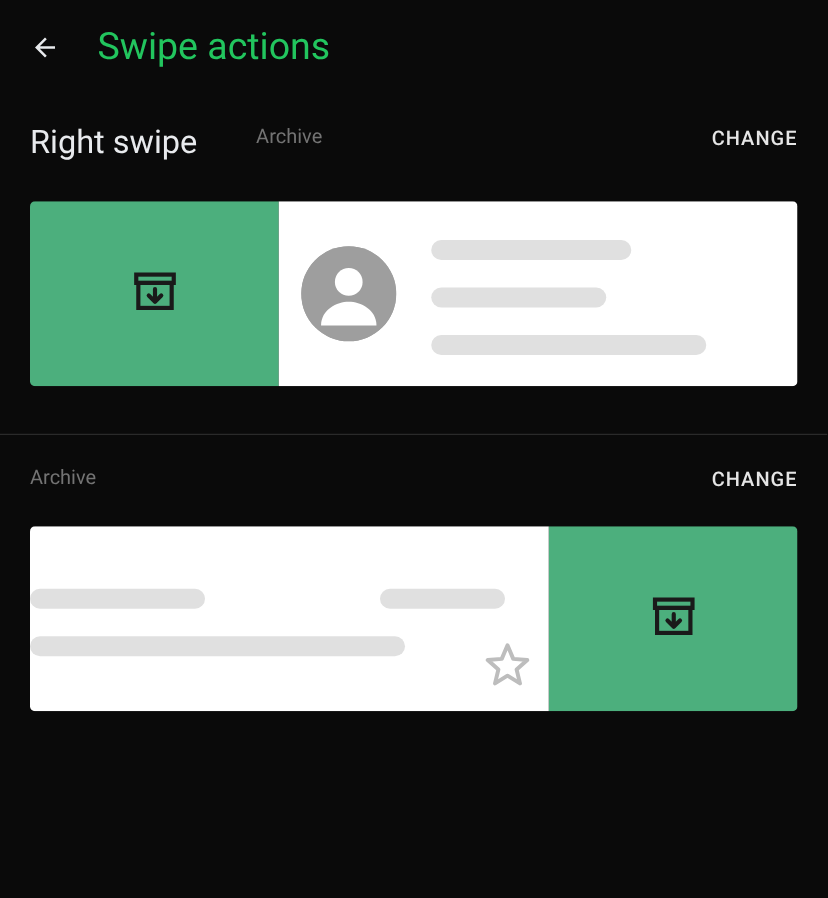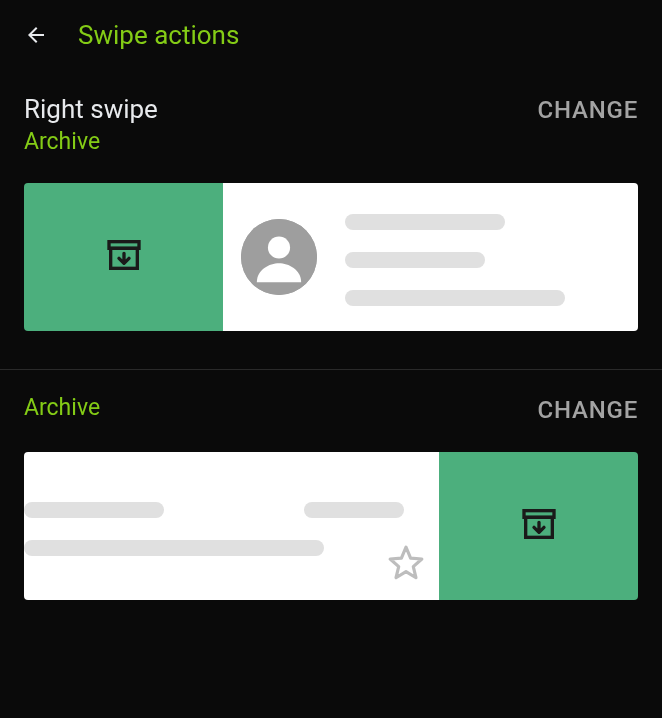--- a/index.html
+++ b/index.html
@@ -23,52 +23,53 @@
     }
     .back-arrow {
       width: 24px;
       height: 24px;
       display: flex;
       align-items: center;
       justify-content: center;
       cursor: pointer;
     }
     .page-title {
-      font-size: 26px;
+      font-size: 30px;
       font-weight: 400;
-      color: #84cc16;
+      color: #22c55e;
     }
     .section {
       padding: 24px 24px 0 24px;
     }
     .section-header {
       display: flex;
       justify-content: space-between;
       align-items: flex-start;
       margin-bottom: 8px;
     }
     .section-titles {
       display: flex;
-      flex-direction: column;
+      flex-direction: row;
+      gap: 47px;
     }
     .section-title {
       font-size: 26px;
       font-weight: 400;
       color: #e8eaed;
       margin-bottom: 4px;
     }
     .section-subtitle {
-      font-size: 23px;
+      font-size: 16px;
       font-weight: 400;
-      color: #84cc16;
+      color: #737373;
     }
     .change-link {
-      font-size: 24px;
+      font-size: 16px;
       font-weight: 500;
-      color: #a3a3a3;
+      color: #e5e5e5;
       letter-spacing: 0.8px;
       cursor: pointer;
       padding-top: 2px;
     }
     .preview {
       margin-top: 28px;
       display: flex;
       height: 148px;
       border-radius: 4px;
       overflow: hidden;

